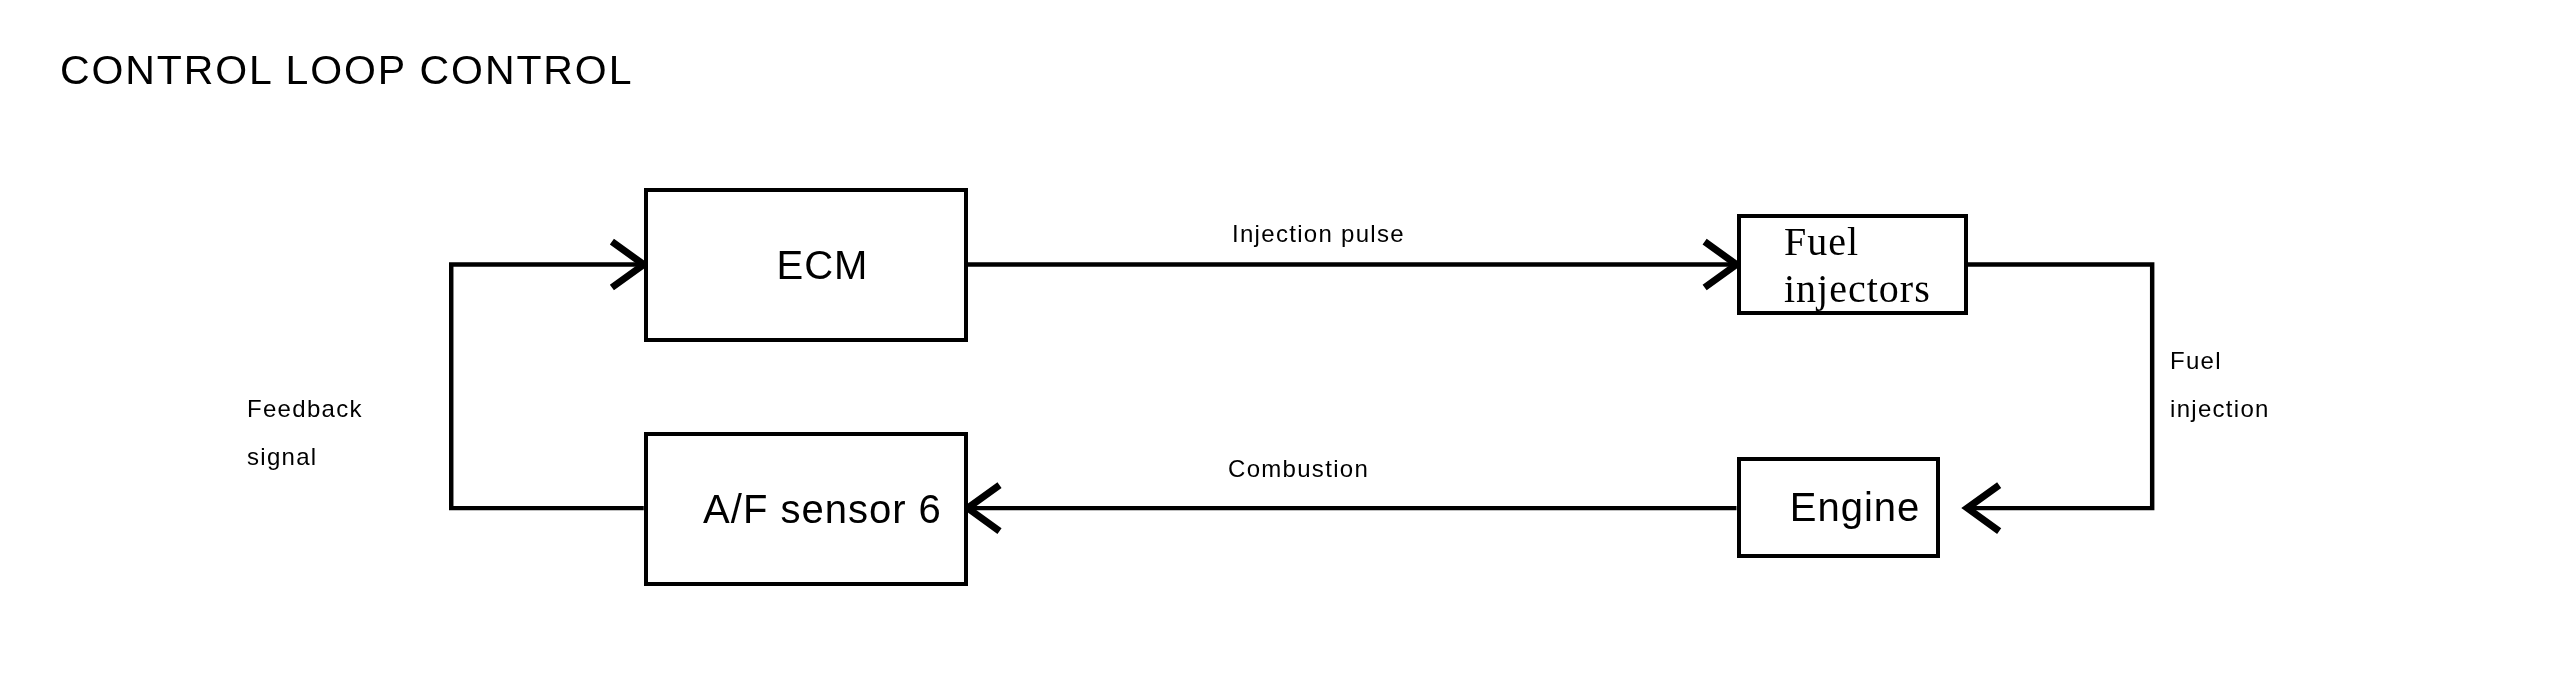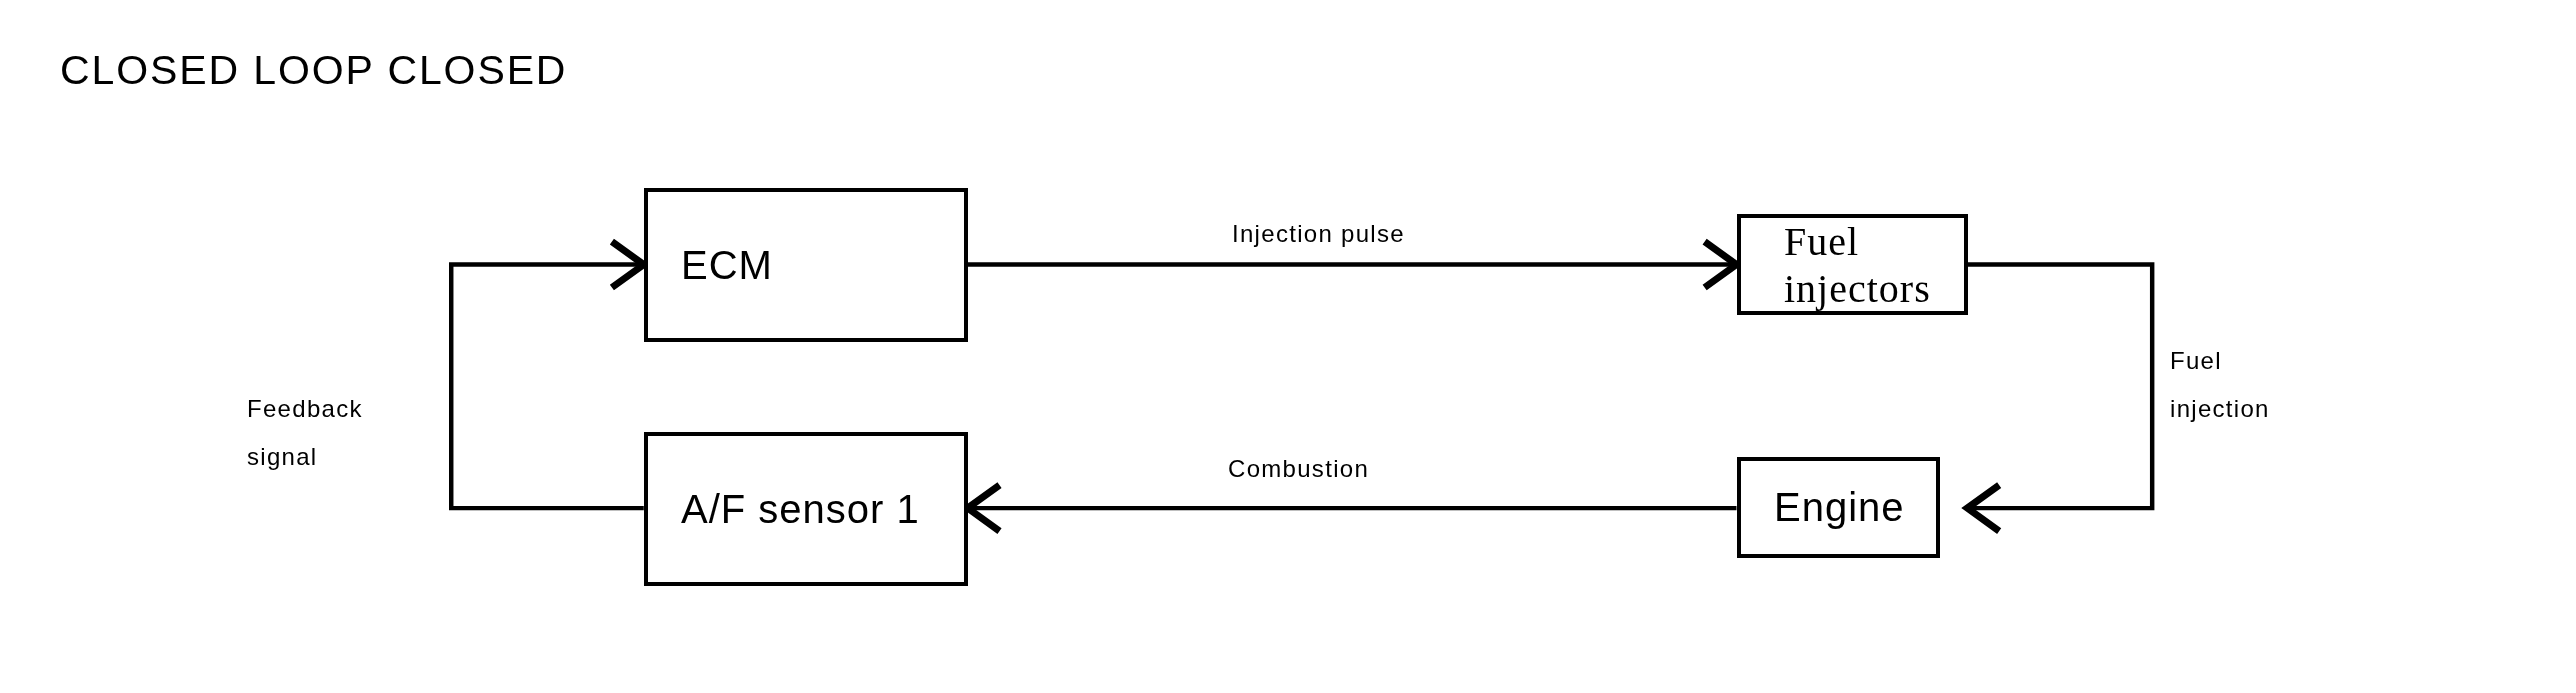--- a/index.html
+++ b/index.html
@@ -28,21 +28,21 @@
     position: absolute;
     box-sizing: border-box;
     border: 4.5px solid #000000;
     background: #ffffff;
     display: flex;
     align-items: center;
     font-size: 40px;
     letter-spacing: 1px;
     line-height: 47px;
   }
-  .node.centered { text-align: center; padding-left: 33px; }
+  .node.centered { justify-content: center; text-align: center; padding-left: 33px; }
   .node.left-aligned { justify-content: flex-start; text-align: left; }
   #node-ecm        { left: 644px; top: 188px; width: 324px; height: 154px; }
   #node-af-sensor  { left: 644px; top: 432px; width: 324px; height: 154px; }
   #node-fuel-injectors { left: 1737px; top: 214px; width: 231px; height: 101px; padding-left: 43px; font-family: Liberation Serif, serif; }
   #node-engine     { left: 1737px; top: 457px; width: 203px; height: 101px; }
   .edge-label {
     position: absolute;
     font-size: 24px;
     letter-spacing: 1.3px;
     line-height: 48px;
@@ -61,21 +61,21 @@
   #edge-layer path, #edge-layer polyline {
     fill: none;
     stroke: #000000;
   }
   .edge-line { stroke-width: 7px; }
   .arrowhead { stroke-width: 11px; stroke-linecap: butt; stroke-linejoin: miter; }
 </style>
 </head>
 <body>
 
-<div class="diagram-title">CLOSED LOOP CLOSED</div>
+<div class="diagram-title">CONTROL LOOP CONTROL</div>
 
 <svg id="edge-layer" viewBox="0 0 4039 1087" xmlns="http://www.w3.org/2000/svg">
 
   <path class="edge-line" d="M 1517 415 H 2721"></path>
   <polyline class="arrowhead" points="2673,379 2723,415 2673,451"></polyline>
 
   <path class="edge-line" d="M 3085 415 H 3375 V 797 H 3089"></path>
   <polyline class="arrowhead" points="3135,761 3085,797 3135,833"></polyline>
 
   <path class="edge-line" d="M 2723 797 H 1521"></path>
@@ -91,21 +91,21 @@
 
 <div class="node left-aligned" id="node-fuel-injectors">
   <span>Fuel injectors</span>
 </div>
 
 <div class="node centered" id="node-engine">
   <span>Engine</span>
 </div>
 
 <div class="node centered" id="node-af-sensor">
-  <span>A/F sensor 1</span>
+  <span>A/F sensor 6</span>
 </div>
 
 <div class="edge-label" id="label-injection-pulse">Injection pulse</div>
 
 <div class="edge-label" id="label-fuel-injection">Fuel
 injection</div>
 
 <div class="edge-label" id="label-combustion">Combustion</div>
 
 <div class="edge-label" id="label-feedback-signal">Feedback

